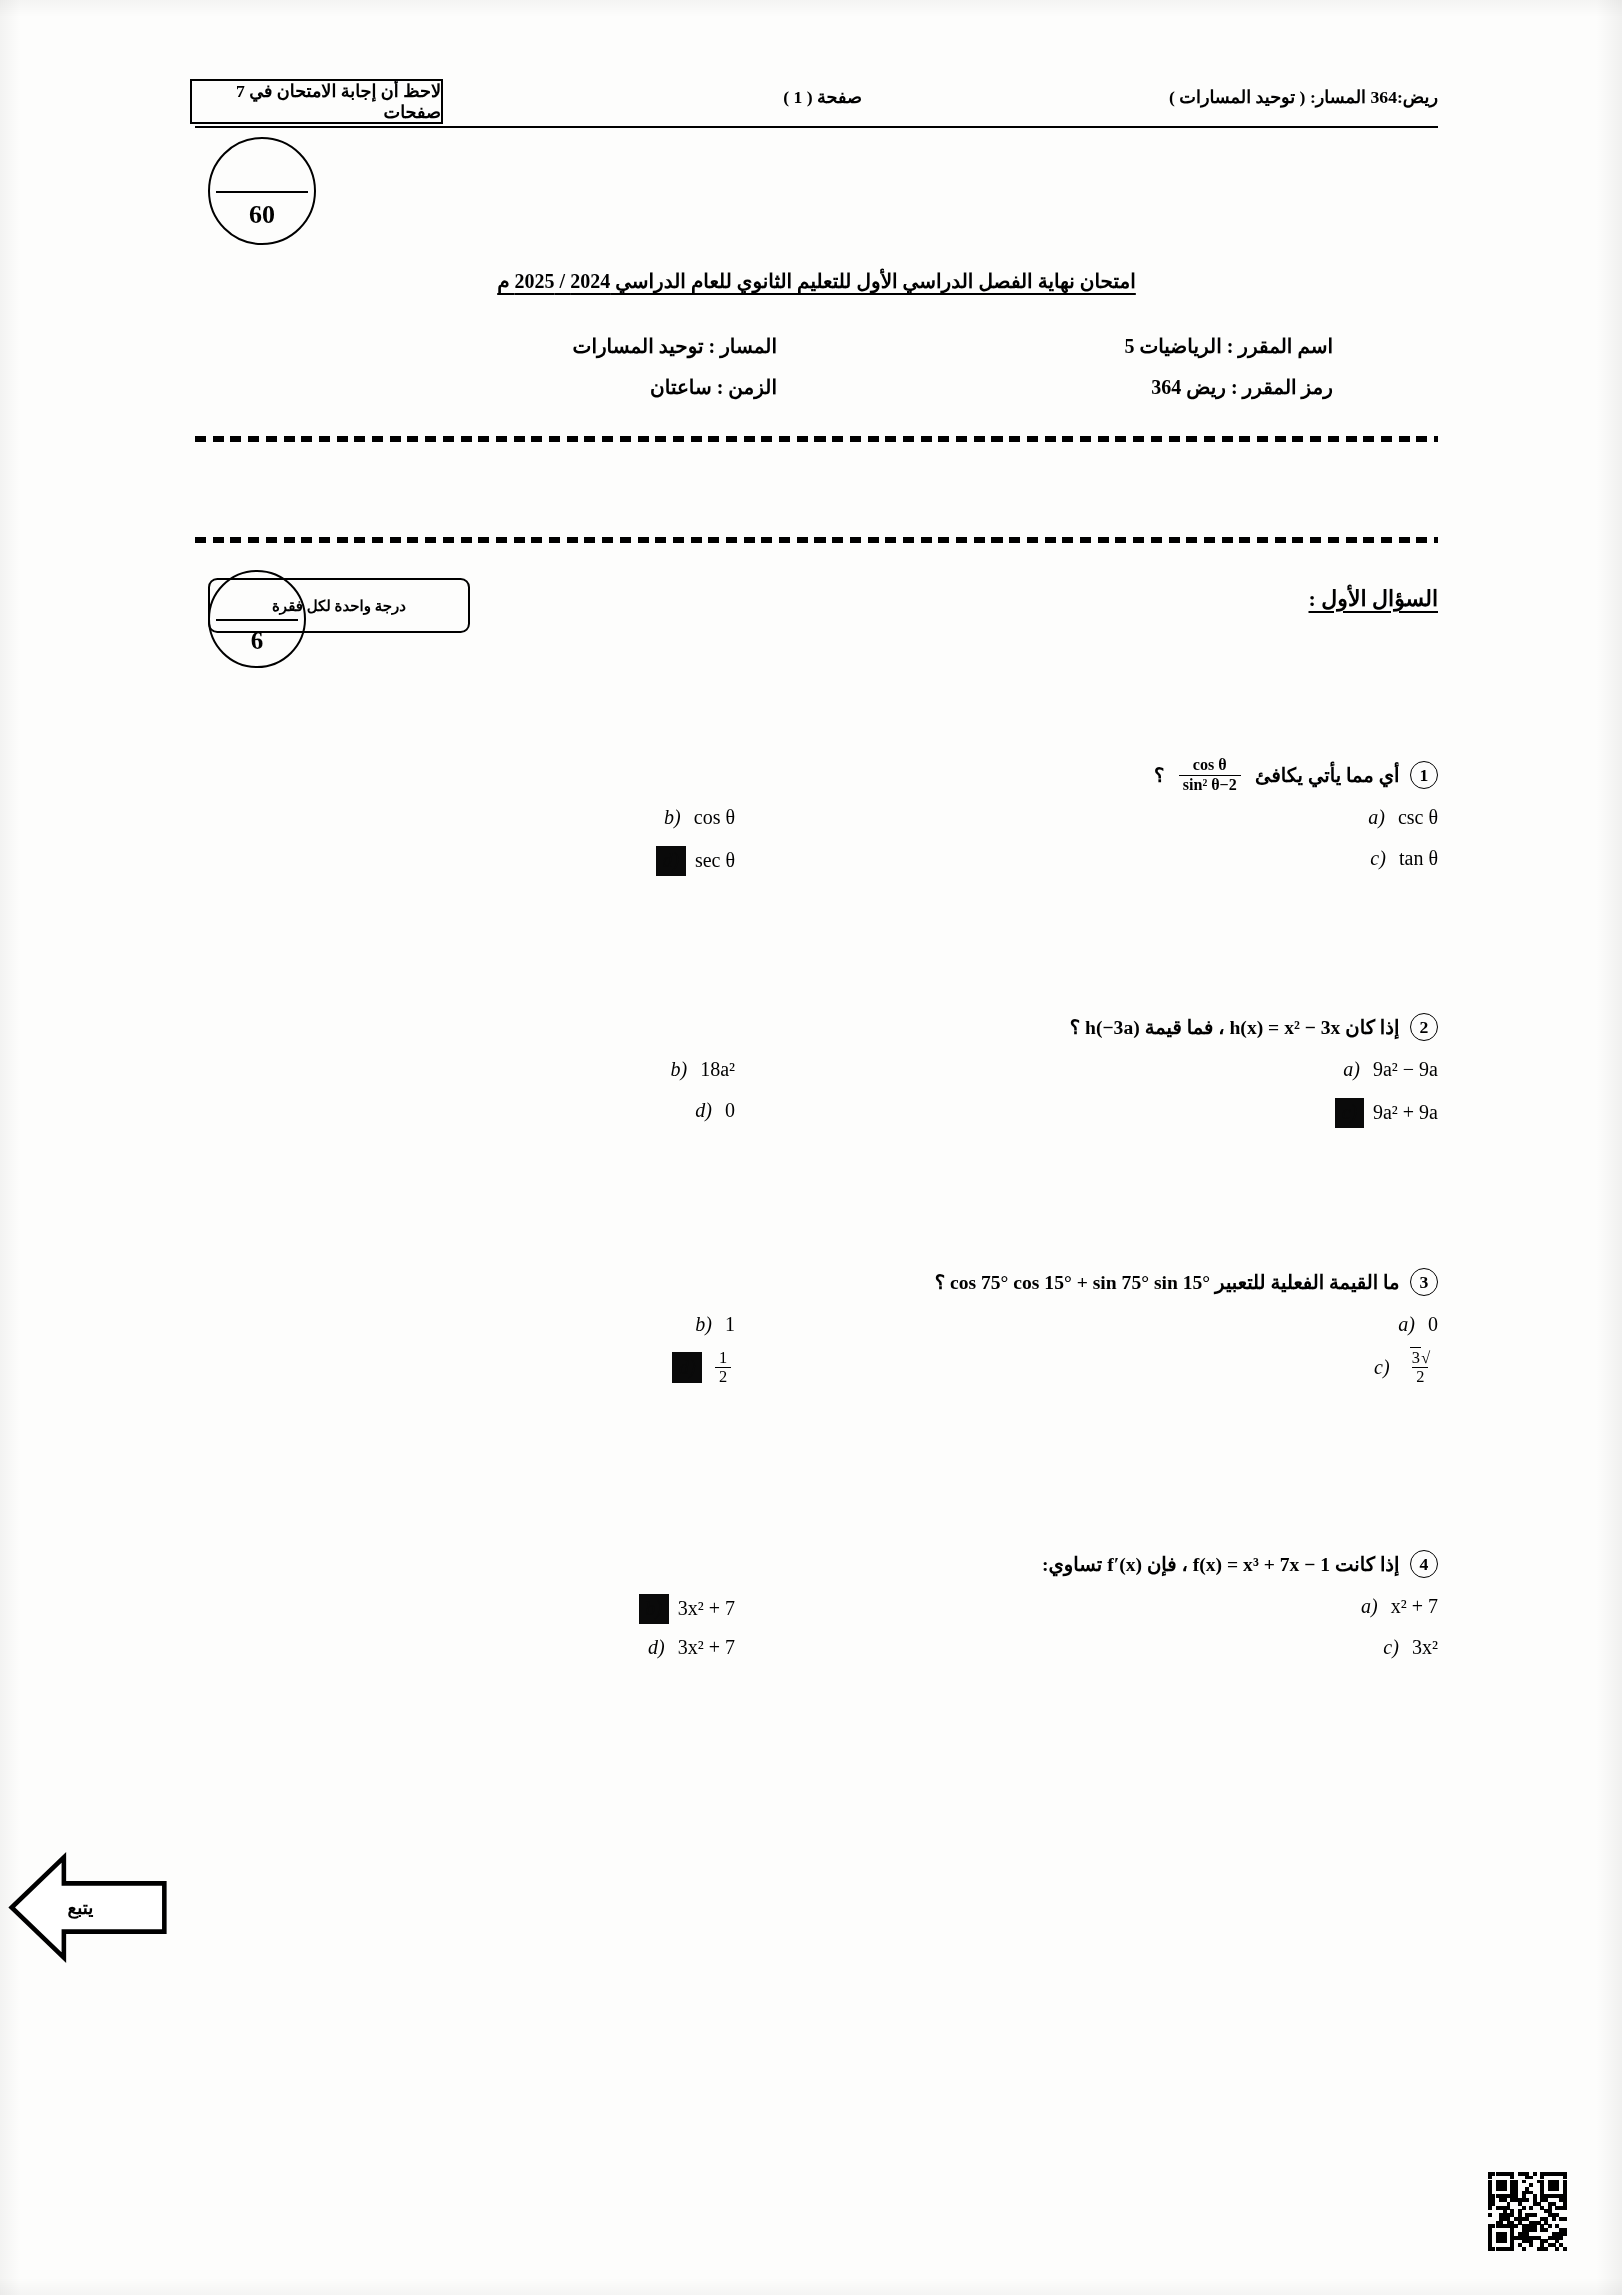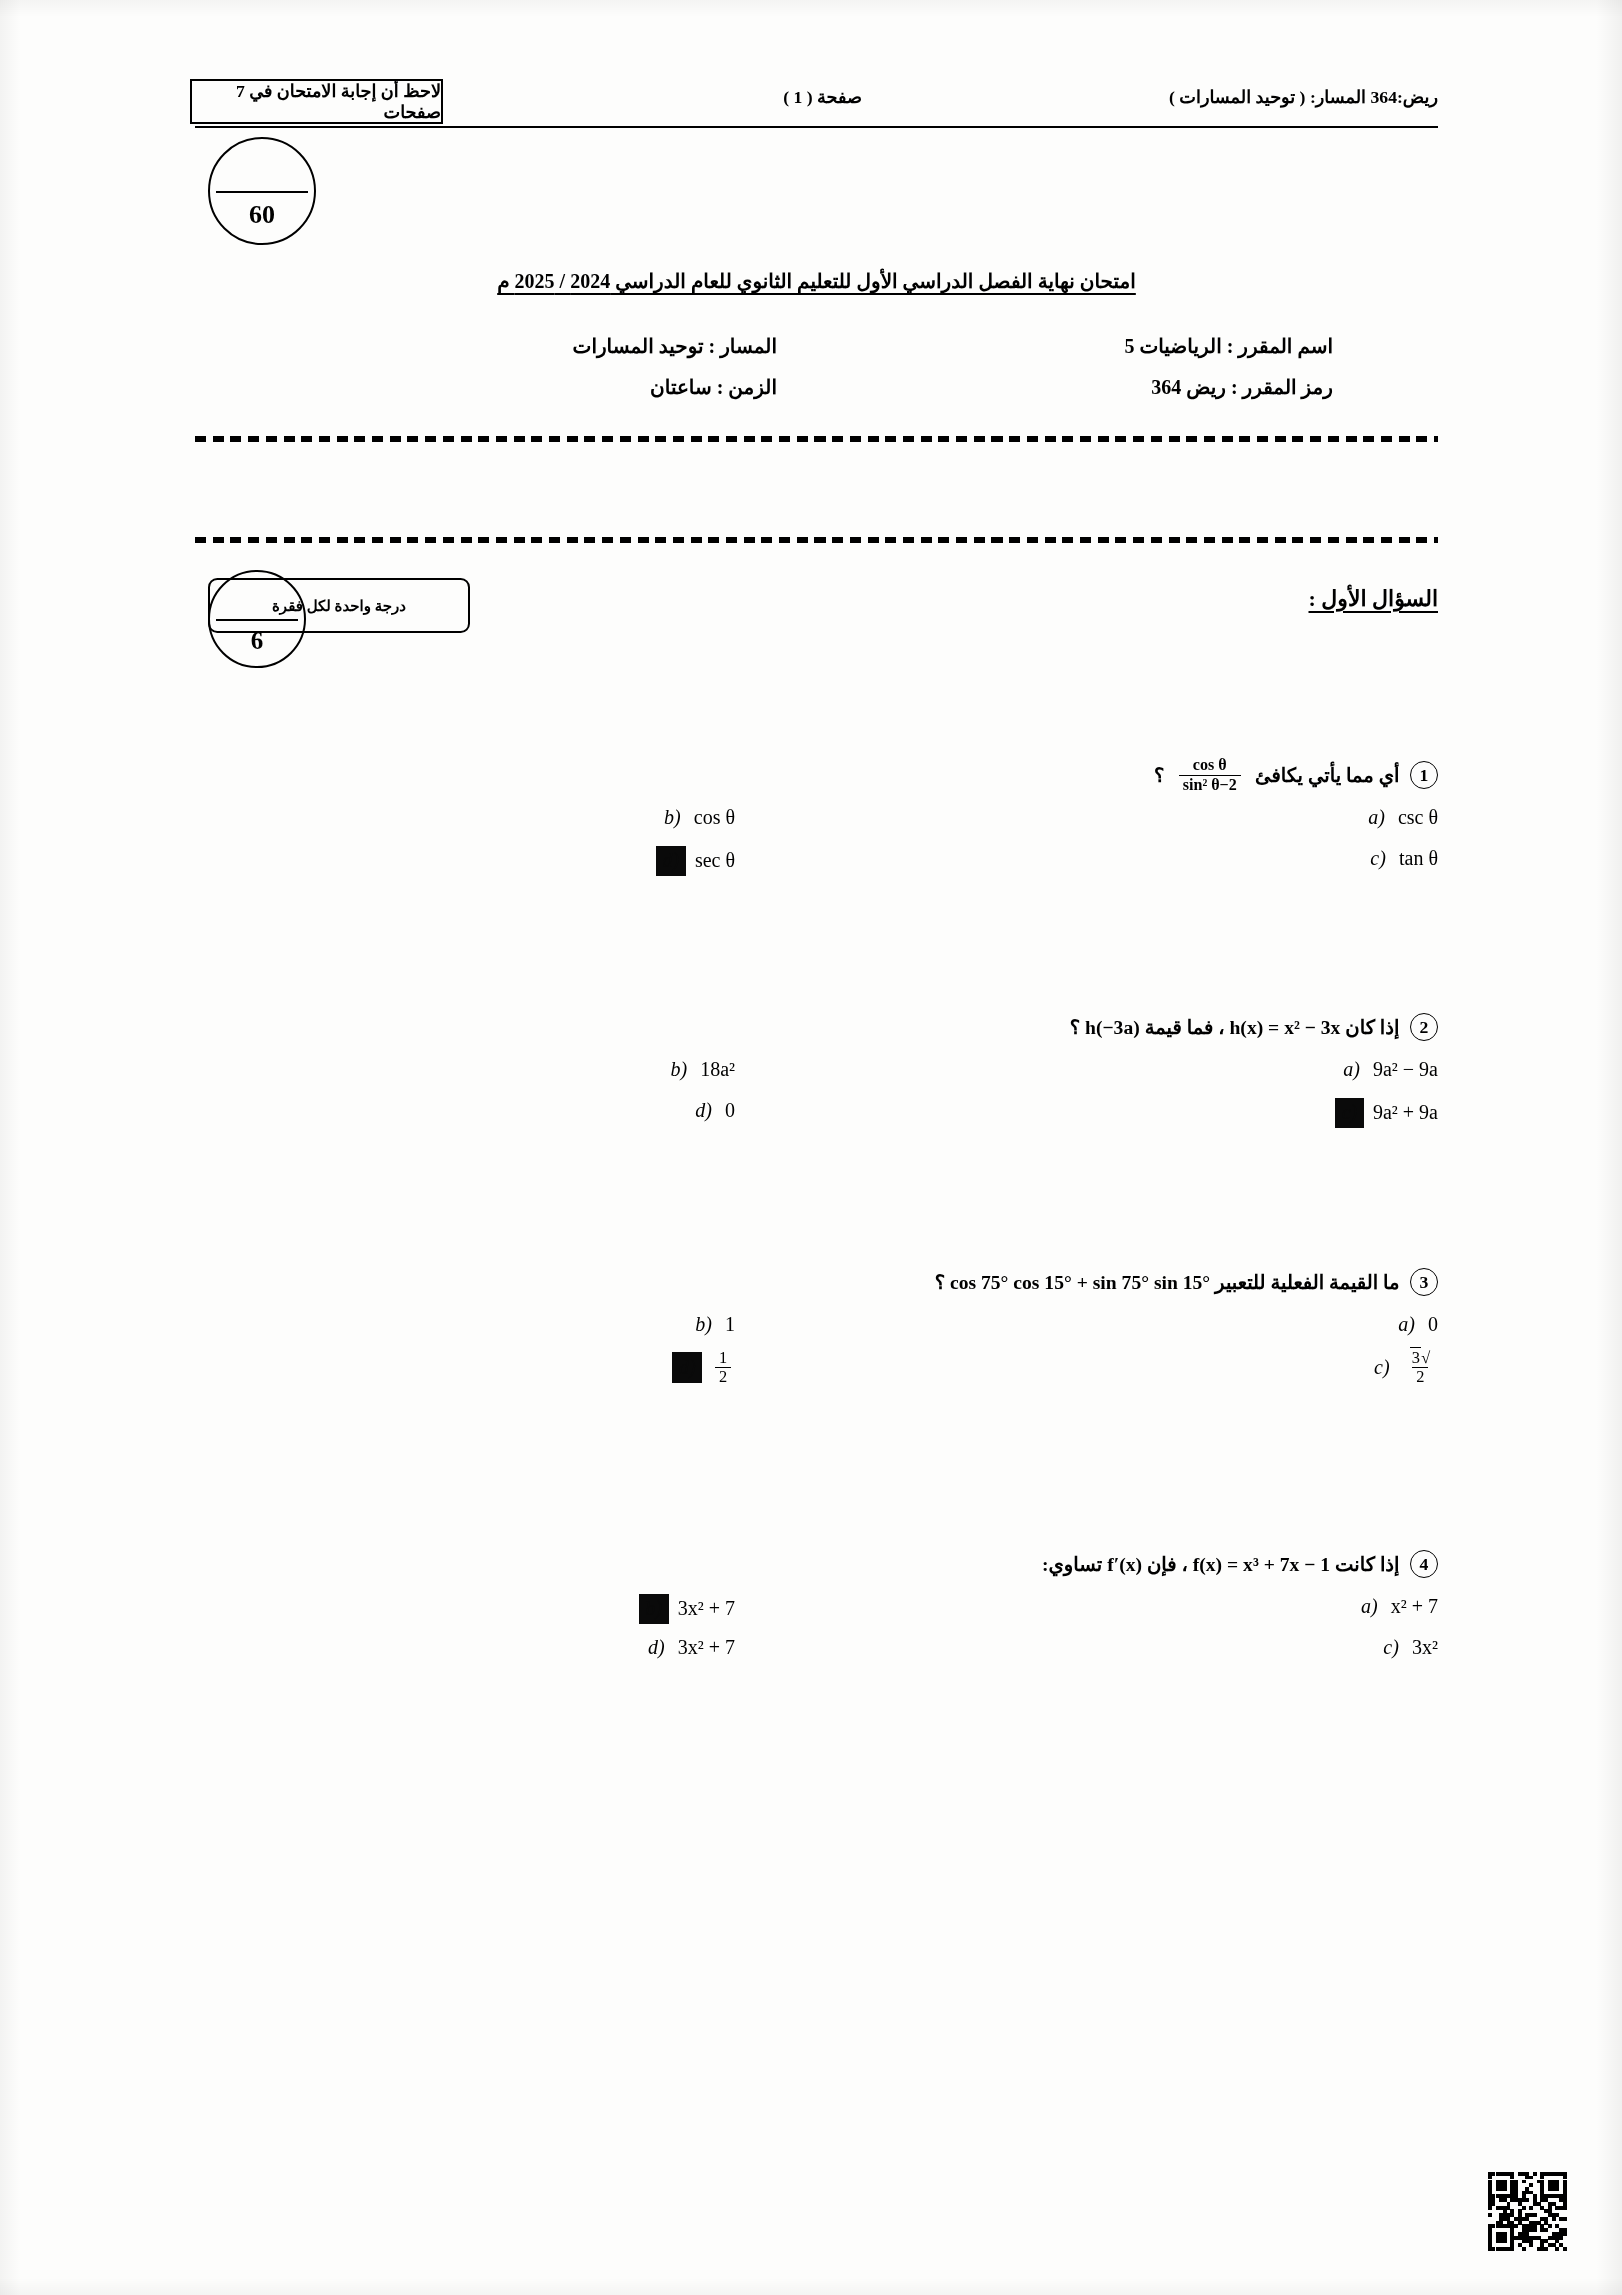--- a/index.html
+++ b/index.html
@@ -493,20 +493,26 @@
         </div>
         <div class="opt col-left row-2">
           <span class="opt-val math mathup">3x² + 7</span>
           <span class="opt-label">(<span>d</span></span>
         </div>
       </div>
     </div>
 
   </div>
 
+  <div class="arrow-wrap">
+    <svg width="164" height="137" viewBox="0 0 250 210">
+      <polygon points="8,105 88,28 88,68 242,68 242,142 88,142 88,182" fill="#ffffff" stroke="#000000" stroke-width="7" stroke-linejoin="miter"></polygon>
+    </svg>
+    <div class="arrow-label">يتبع</div>
+  </div>
 
   <div class="qr">
       <div class="qr-cell" style="left: 0px; top: 0px; width: 3.7px; height: 3.7px;"></div>
       <div class="qr-cell" style="left: 3.7px; top: 0px; width: 3.7px; height: 3.7px;"></div>
       <div class="qr-cell" style="left: 7.5px; top: 0px; width: 3.7px; height: 3.7px;"></div>
       <div class="qr-cell" style="left: 11.2px; top: 0px; width: 3.7px; height: 3.7px;"></div>
       <div class="qr-cell" style="left: 15px; top: 0px; width: 3.7px; height: 3.7px;"></div>
       <div class="qr-cell" style="left: 18.7px; top: 0px; width: 3.7px; height: 3.7px;"></div>
       <div class="qr-cell" style="left: 22.4px; top: 0px; width: 3.7px; height: 3.7px;"></div>
       <div class="qr-cell" style="left: 30px; top: 0px; width: 3.7px; height: 3.7px;"></div>

